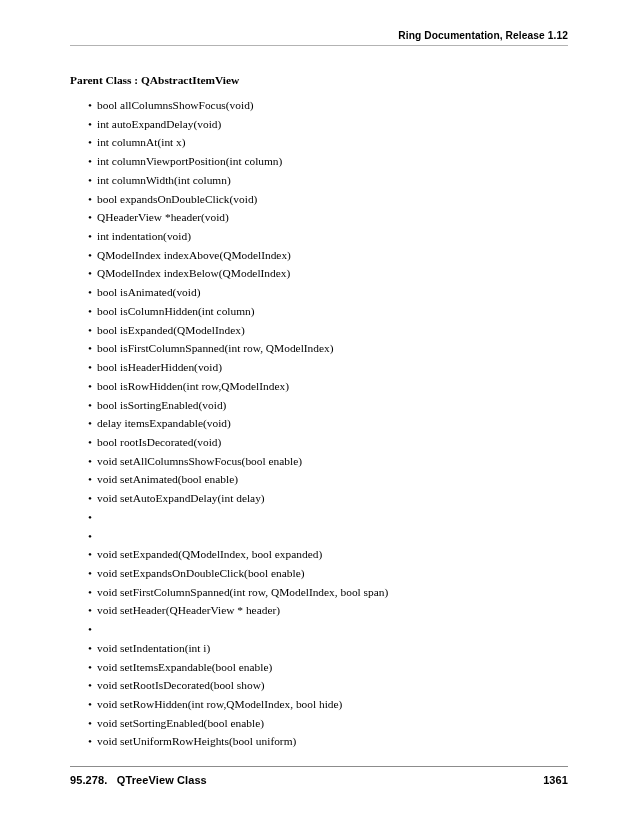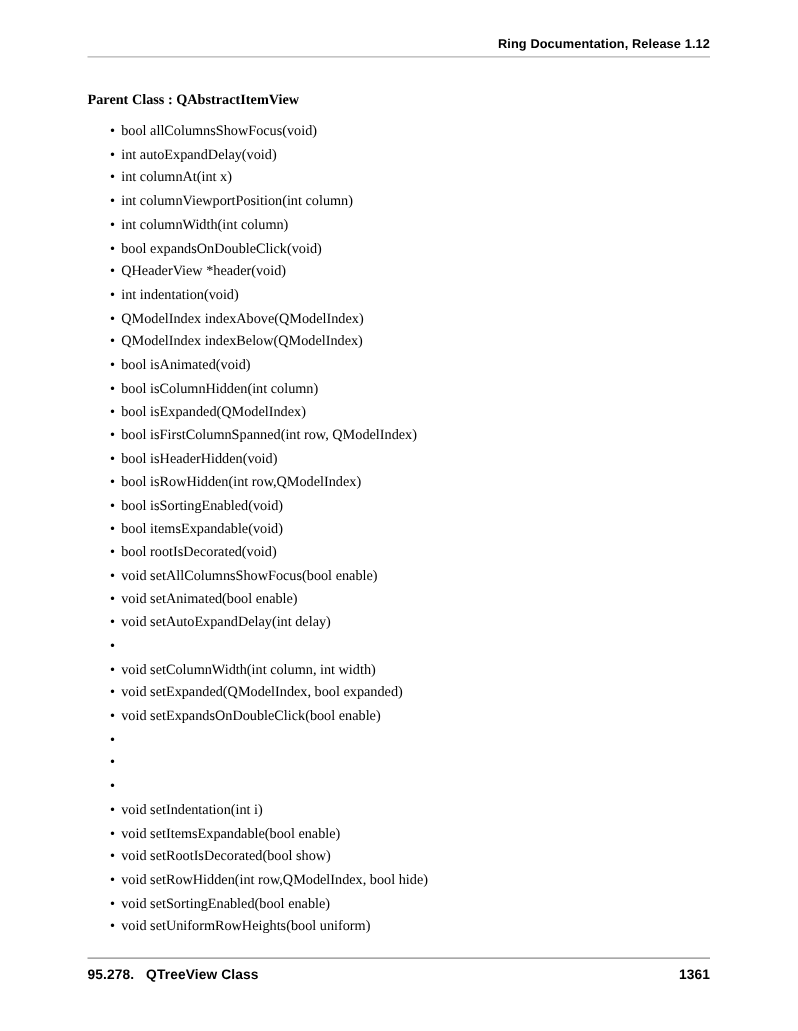--- a/index.html
+++ b/index.html
@@ -150,31 +150,31 @@
         <li><span class="bullet">•</span><span class="sig">int indentation(void)</span></li>
         <li><span class="bullet">•</span><span class="sig">QModelIndex indexAbove(QModelIndex)</span></li>
         <li><span class="bullet">•</span><span class="sig">QModelIndex indexBelow(QModelIndex)</span></li>
         <li><span class="bullet">•</span><span class="sig">bool isAnimated(void)</span></li>
         <li><span class="bullet">•</span><span class="sig">bool isColumnHidden(int column)</span></li>
         <li><span class="bullet">•</span><span class="sig">bool isExpanded(QModelIndex)</span></li>
         <li><span class="bullet">•</span><span class="sig">bool isFirstColumnSpanned(int row, QModelIndex)</span></li>
         <li><span class="bullet">•</span><span class="sig">bool isHeaderHidden(void)</span></li>
         <li><span class="bullet">•</span><span class="sig">bool isRowHidden(int row,QModelIndex)</span></li>
         <li><span class="bullet">•</span><span class="sig">bool isSortingEnabled(void)</span></li>
-        <li><span class="bullet">•</span><span class="sig">bool itemsExpandable(void)</span></li>
+        <li><span class="bullet">•</span><span class="sig">delay itemsExpandable(void)</span></li>
         <li><span class="bullet">•</span><span class="sig">bool rootIsDecorated(void)</span></li>
         <li><span class="bullet">•</span><span class="sig">void setAllColumnsShowFocus(bool enable)</span></li>
         <li><span class="bullet">•</span><span class="sig">void setAnimated(bool enable)</span></li>
         <li><span class="bullet">•</span><span class="sig">void setAutoExpandDelay(int delay)</span></li>
         <li><span class="bullet">•</span></li>
-        <li><span class="bullet">•</span><span class="sig">void setColumnWidth(int column, int width)</span></li>
+        <li><span class="bullet">•</span></li>
         <li><span class="bullet">•</span><span class="sig">void setExpanded(QModelIndex, bool expanded)</span></li>
         <li><span class="bullet">•</span><span class="sig">void setExpandsOnDoubleClick(bool enable)</span></li>
-        <li><span class="bullet">•</span></li>
-        <li><span class="bullet">•</span></li>
+        <li><span class="bullet">•</span><span class="sig">void setFirstColumnSpanned(int row, QModelIndex, bool span)</span></li>
+        <li><span class="bullet">•</span><span class="sig">void setHeader(QHeaderView * header)</span></li>
         <li><span class="bullet">•</span></li>
         <li><span class="bullet">•</span><span class="sig">void setIndentation(int i)</span></li>
         <li><span class="bullet">•</span><span class="sig">void setItemsExpandable(bool enable)</span></li>
         <li><span class="bullet">•</span><span class="sig">void setRootIsDecorated(bool show)</span></li>
         <li><span class="bullet">•</span><span class="sig">void setRowHidden(int row,QModelIndex, bool hide)</span></li>
         <li><span class="bullet">•</span><span class="sig">void setSortingEnabled(bool enable)</span></li>
         <li><span class="bullet">•</span><span class="sig">void setUniformRowHeights(bool uniform)</span></li>
       </ul>
   </div>
 

